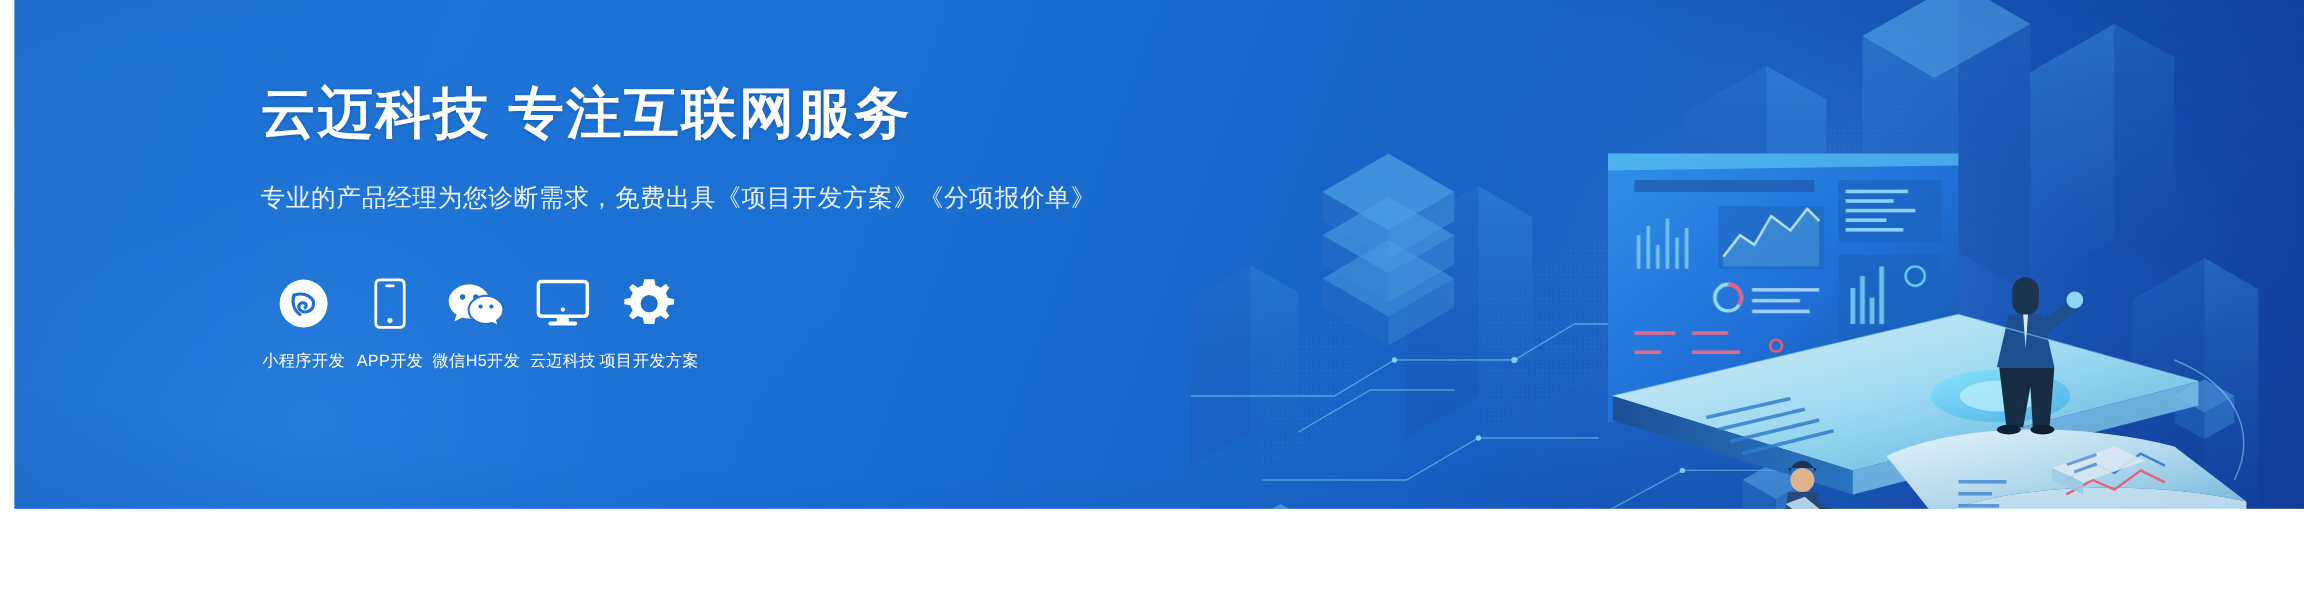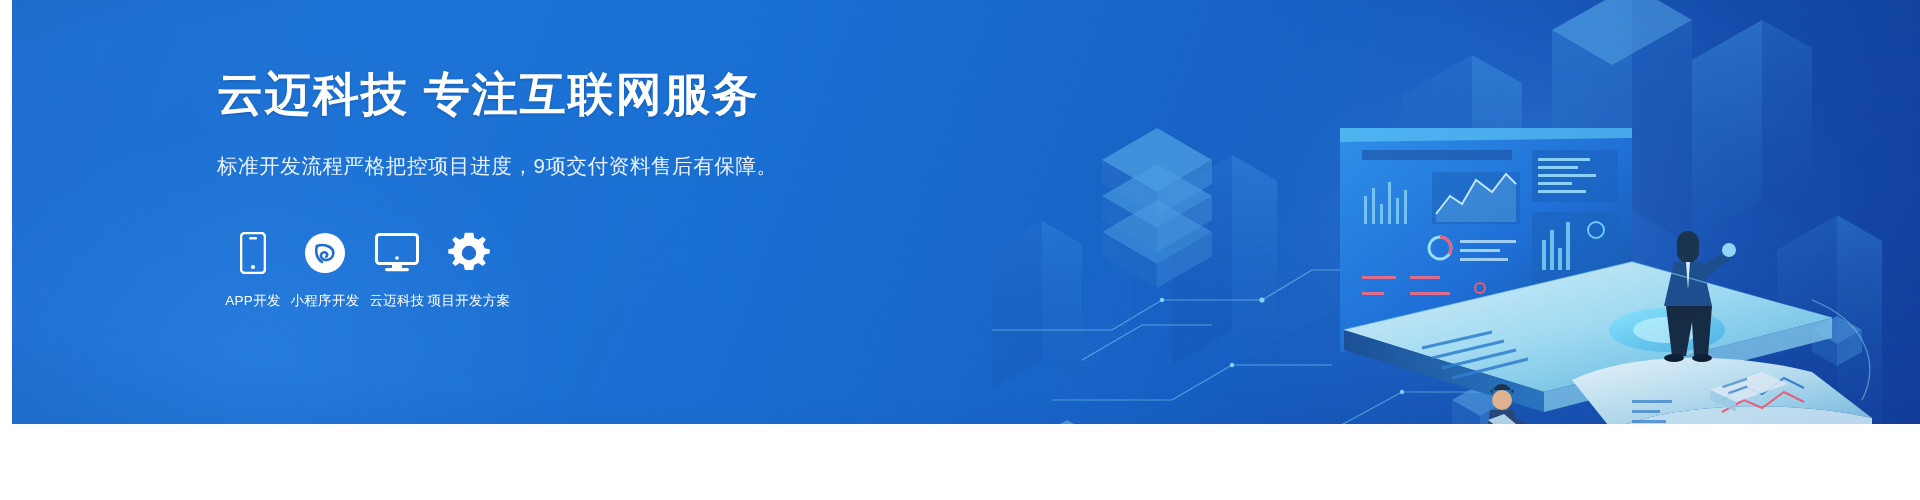--- a/index.html
+++ b/index.html
@@ -367,48 +367,61 @@
         <path d="M880 300 C930 320, 950 360, 930 400"></path>
       </g>
     </svg>
   </div>
 
   <div class="vignette"></div>
 
   <div class="content">
     <h1 class="headline">云迈科技 专注互联网服务</h1>
     <div class="subcopy">
-      <span class="line">标准开发流程严格把控项目进度，9项交付资料售后有保障。</span>
+      <span class="line">专业的产品经理为您诊断需求，免费出具《项目开发方案》《分项报价单》</span>
     </div>
   </div>
 
   <div class="services">
+
+    <div class="service">
+      <span class="svc-icon">
+        <svg width="42" height="42" viewBox="0 0 42 42">
+          <circle cx="21" cy="21" r="20" fill="#ffffff"></circle>
+          <path d="M13 14 C22 11, 31 16, 29 23 C27.5 28.5, 20 29.5, 17.5 25.5 C15.8 22.5, 18.5 19.5, 21.5 20.5 C23.5 21.2, 23.8 23.6, 22.2 24.6" fill="none" stroke="#1f6fd0" stroke-width="2.6" stroke-linecap="round"></path>
+          <path d="M13 14 C11 20, 13 27, 18 30" fill="none" stroke="#1f6fd0" stroke-width="2.6" stroke-linecap="round"></path>
+        </svg>
+      </span>
+      <span class="svc-label">小程序开发</span>
+    </div>
 
     <div class="service">
       <span class="svc-icon">
         <svg width="26" height="42" viewBox="0 0 26 42">
           <rect x="1" y="1" width="24" height="40" rx="4" fill="none" stroke="#ffffff" stroke-width="2.6"></rect>
           <rect x="9" y="5" width="8" height="2.4" rx="1.2" fill="#ffffff"></rect>
           <circle cx="13" cy="35" r="2.1" fill="#ffffff"></circle>
         </svg>
       </span>
       <span class="svc-label">APP开发</span>
     </div>
 
     <div class="service">
       <span class="svc-icon">
-        <svg width="42" height="42" viewBox="0 0 42 42">
-          <circle cx="21" cy="21" r="20" fill="#ffffff"></circle>
-          <path d="M13 14 C22 11, 31 16, 29 23 C27.5 28.5, 20 29.5, 17.5 25.5 C15.8 22.5, 18.5 19.5, 21.5 20.5 C23.5 21.2, 23.8 23.6, 22.2 24.6" fill="none" stroke="#1f6fd0" stroke-width="2.6" stroke-linecap="round"></path>
-          <path d="M13 14 C11 20, 13 27, 18 30" fill="none" stroke="#1f6fd0" stroke-width="2.6" stroke-linecap="round"></path>
+        <svg width="48" height="40" viewBox="0 0 48 40">
+          <path d="M18 4 C8.6 4, 1 10.4, 1 18.2 C1 22.6, 3.5 26.5, 7.4 29 L5.6 35 L12.2 31.6 C14 32.1, 16 32.4, 18 32.4 C27.4 32.4, 35 26, 35 18.2 C35 10.4, 27.4 4, 18 4 Z" fill="#ffffff"></path>
+          <circle cx="12.5" cy="14.5" r="2.2" fill="#1f6fd0"></circle>
+          <circle cx="23.5" cy="14.5" r="2.2" fill="#1f6fd0"></circle>
+          <path d="M32 13.5 C39.8 13.5, 46.5 18.8, 46.5 25.2 C46.5 28.8, 44.4 32, 41.2 34.1 L42.6 39 L37.3 36.2 C35.7 36.7, 33.9 36.9, 32 36.9 C24.2 36.9, 17.5 31.6, 17.5 25.2 C17.5 18.8, 24.2 13.5, 32 13.5 Z" fill="#ffffff" stroke="#1f6fd0" stroke-width="1.6"></path>
+          <circle cx="27.5" cy="22.5" r="1.8" fill="#1f6fd0"></circle>
+          <circle cx="36.5" cy="22.5" r="1.8" fill="#1f6fd0"></circle>
         </svg>
       </span>
-      <span class="svc-label">小程序开发</span>
-    </div>
-
+      <span class="svc-label">微信H5开发</span>
+    </div>
 
     <div class="service">
       <span class="svc-icon">
         <svg width="44" height="40" viewBox="0 0 44 40">
           <rect x="1.5" y="1.5" width="41" height="29" rx="3" fill="none" stroke="#ffffff" stroke-width="3"></rect>
           <circle cx="22" cy="25" r="1.8" fill="#ffffff"></circle>
           <rect x="17" y="30.5" width="10" height="5" fill="#ffffff"></rect>
           <rect x="10" y="35" width="24" height="3.2" rx="1.6" fill="#ffffff"></rect>
         </svg>
       </span>

